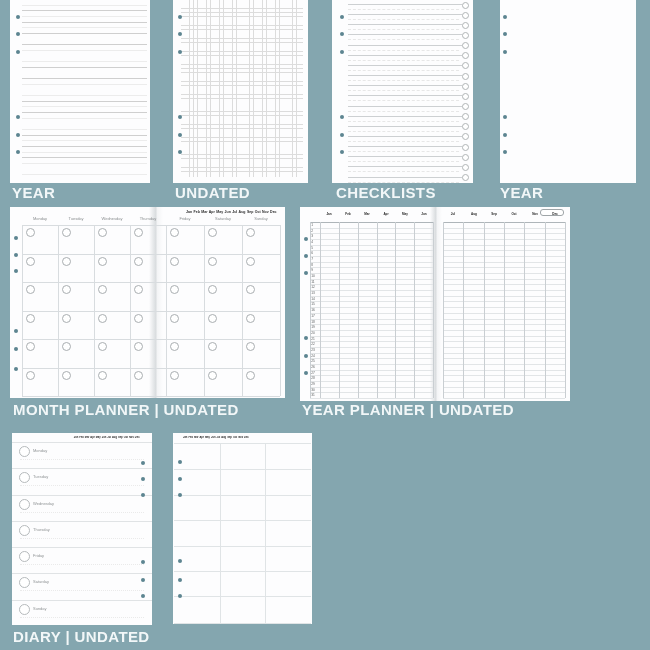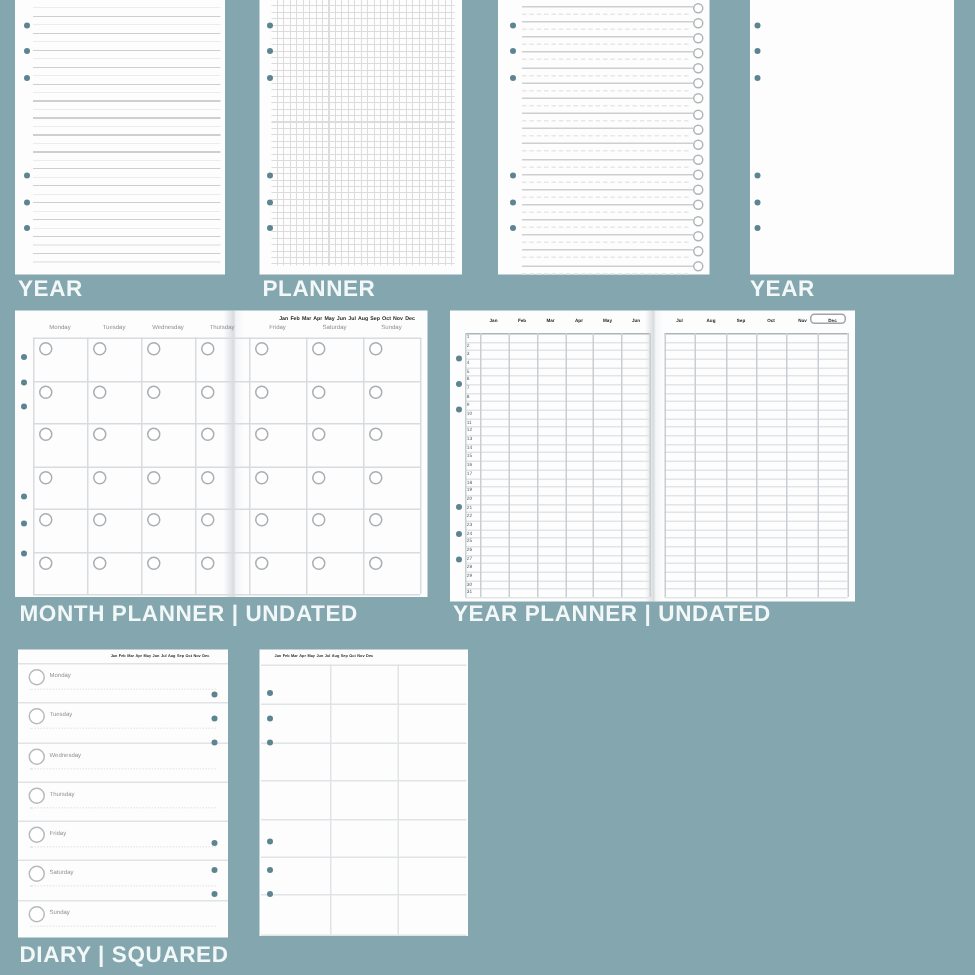--- a/index.html
+++ b/index.html
@@ -160,21 +160,22 @@
   <div class="page" style="left:500px;top:0;width:136px;height:183px;">
       <div style="position: absolute; left: 3px; top: 15px; width: 4px; height: 4px; border-radius: 50%; background: rgb(93, 133, 145);"></div>
       <div style="position: absolute; left: 3px; top: 32px; width: 4px; height: 4px; border-radius: 50%; background: rgb(93, 133, 145);"></div>
       <div style="position: absolute; left: 3px; top: 50px; width: 4px; height: 4px; border-radius: 50%; background: rgb(93, 133, 145);"></div>
       <div style="position: absolute; left: 3px; top: 115px; width: 4px; height: 4px; border-radius: 50%; background: rgb(93, 133, 145);"></div>
       <div style="position: absolute; left: 3px; top: 133px; width: 4px; height: 4px; border-radius: 50%; background: rgb(93, 133, 145);"></div>
       <div style="position: absolute; left: 3px; top: 150px; width: 4px; height: 4px; border-radius: 50%; background: rgb(93, 133, 145);"></div>
     </div>
 
   <div class="section-label" style="left:12px;top:184px;">YEAR</div>
-  <div class="section-label" style="left:175px;top:184px;">PLANNER</div>
+  <div class="section-label" style="left:175px;top:184px;">UNDATED</div>
+  <div class="section-label" style="left:336px;top:184px;">CHECKLISTS</div>
   <div class="section-label" style="left:500px;top:184px;">YEAR</div>
 
   <div class="page" style="left:10px;top:207px;width:275px;height:191px;">
     <div class="fold" style="left:139px;width:14px;"></div>
     <div class="mp-months">Jan Feb Mar Apr May Jun Jul Aug Sep Oct Nov Dec</div>
   <div style="position: absolute; left: 12px; top: 18px; width: 1px; height: 171px; background: rgb(216, 220, 223);"></div>
       <div style="position: absolute; left: 48px; top: 18px; width: 1px; height: 171px; background: rgb(216, 220, 223);"></div>
       <div style="position: absolute; left: 84px; top: 18px; width: 1px; height: 171px; background: rgb(216, 220, 223);"></div>
       <div style="position: absolute; left: 120px; top: 18px; width: 1px; height: 171px; background: rgb(216, 220, 223);"></div>
       <div style="position: absolute; left: 156px; top: 18px; width: 1px; height: 171px; background: rgb(216, 220, 223);"></div>
@@ -432,15 +433,15 @@
       <div style="position: absolute; left: 47px; top: 10px; width: 1px; height: 180px; background: rgb(224, 228, 230);"></div>
       <div style="position: absolute; left: 92px; top: 10px; width: 1px; height: 180px; background: rgb(224, 228, 230);"></div>
       <div style="position: absolute; left: 5px; top: 27px; width: 4px; height: 4px; border-radius: 50%; background: rgb(93, 133, 145);"></div>
       <div style="position: absolute; left: 5px; top: 44px; width: 4px; height: 4px; border-radius: 50%; background: rgb(93, 133, 145);"></div>
       <div style="position: absolute; left: 5px; top: 60px; width: 4px; height: 4px; border-radius: 50%; background: rgb(93, 133, 145);"></div>
       <div style="position: absolute; left: 5px; top: 126px; width: 4px; height: 4px; border-radius: 50%; background: rgb(93, 133, 145);"></div>
       <div style="position: absolute; left: 5px; top: 145px; width: 4px; height: 4px; border-radius: 50%; background: rgb(93, 133, 145);"></div>
       <div style="position: absolute; left: 5px; top: 161px; width: 4px; height: 4px; border-radius: 50%; background: rgb(93, 133, 145);"></div>
     </div>
 
-  <div class="section-label" style="left:13px;top:628px;">DIARY | SQUARED</div>
+  <div class="section-label" style="left:13px;top:628px;">DIARY | UNDATED</div>
 
 </div>
 
 </body></html>

